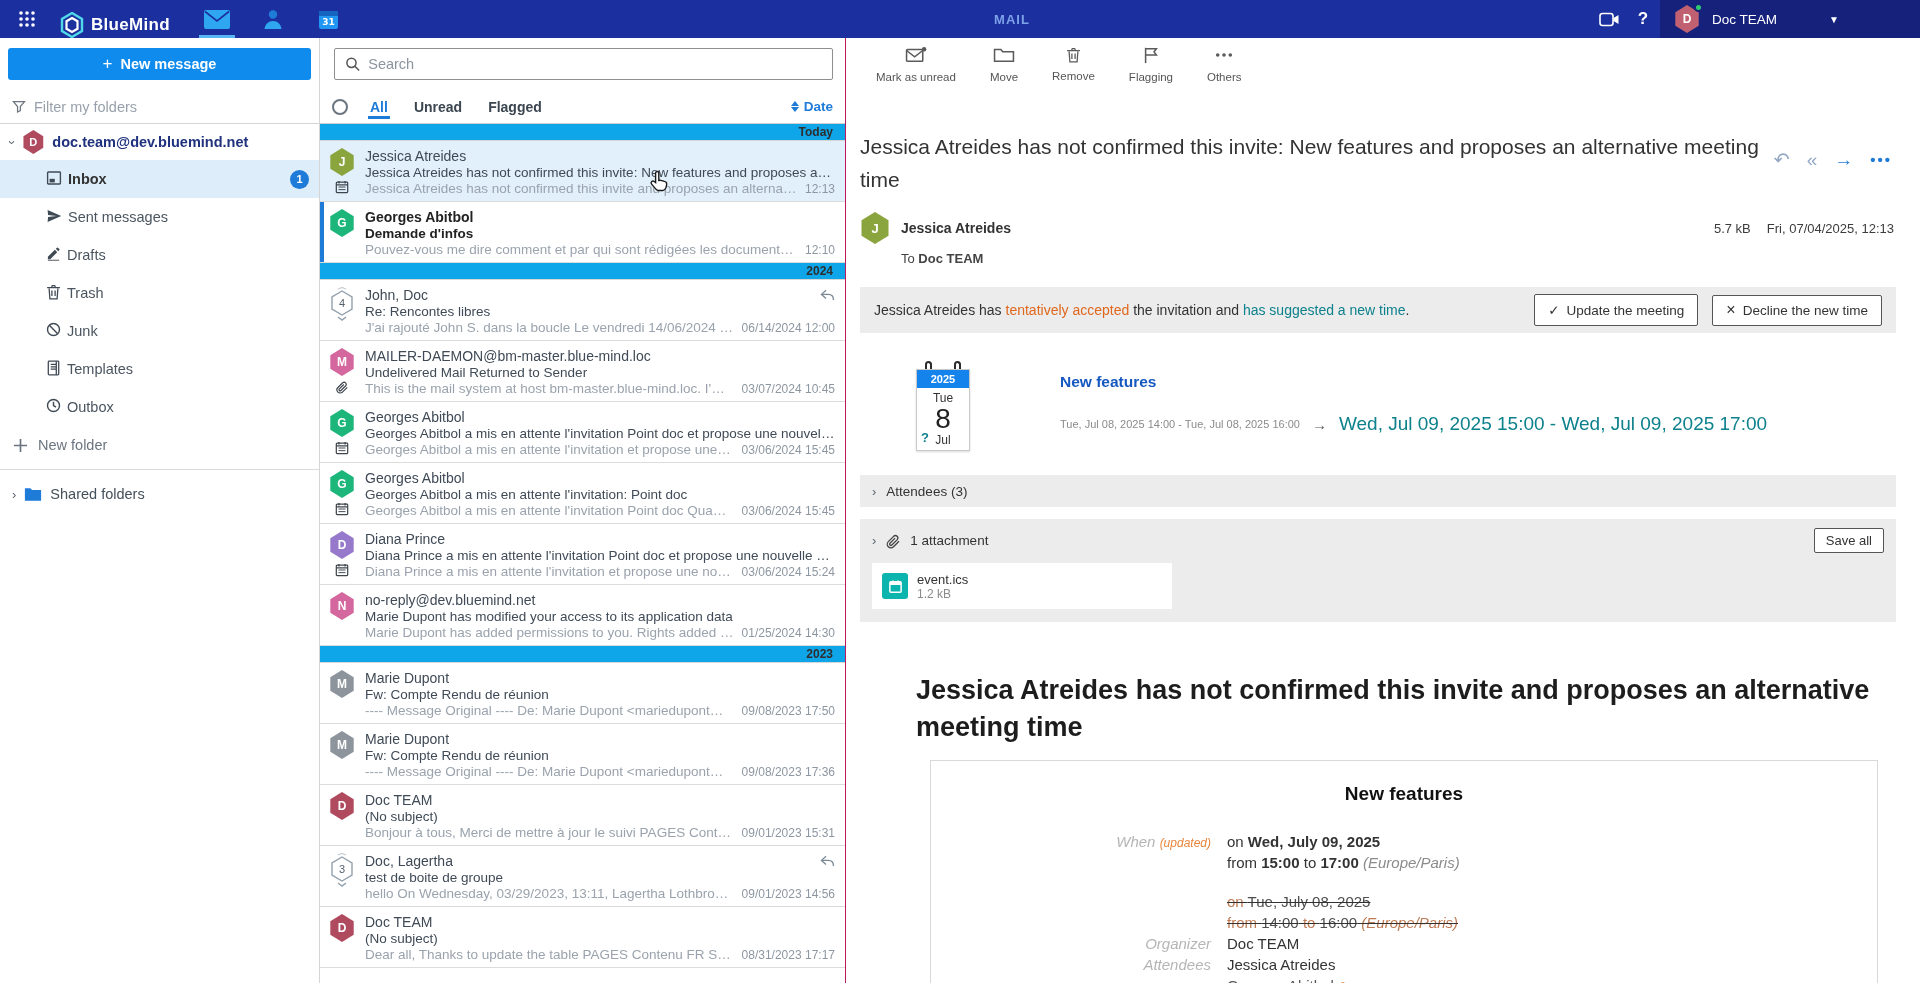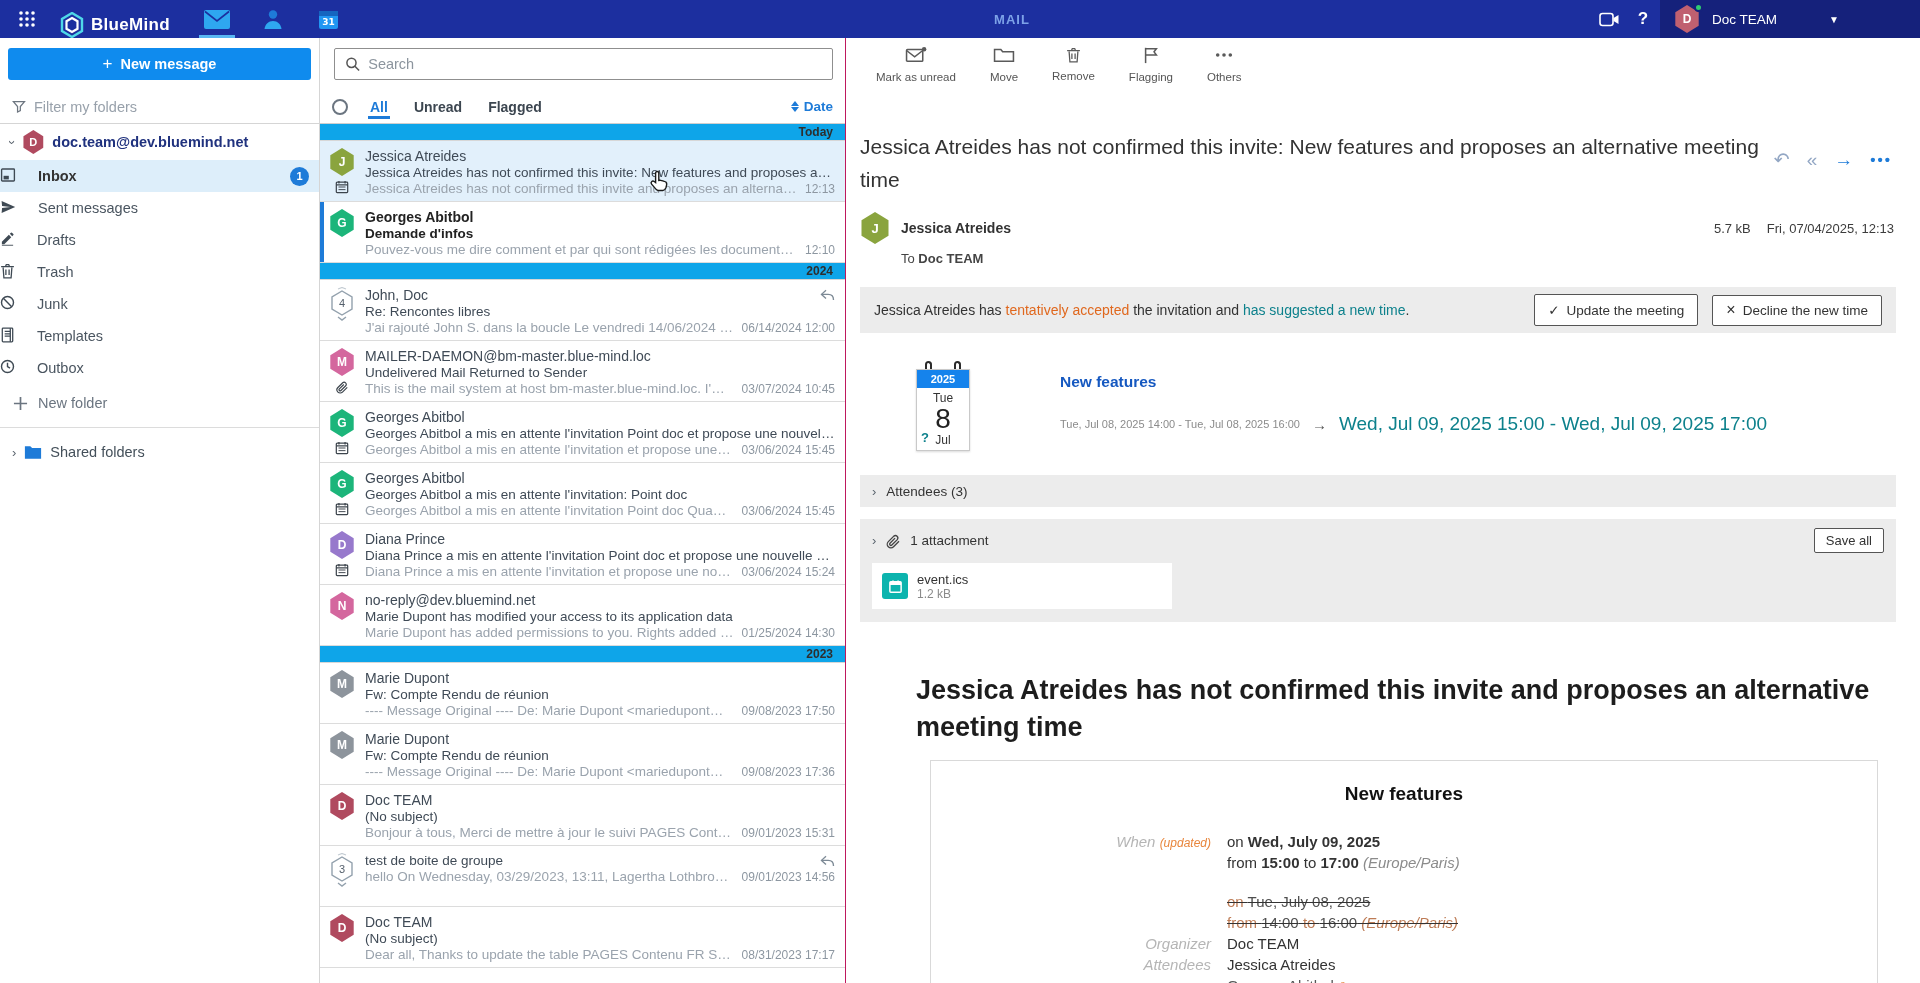--- a/index.html
+++ b/index.html
@@ -44,21 +44,21 @@
     font-size:14.5px; font-weight:700; cursor:pointer; display:flex; align-items:center; justify-content:center; gap:8px;
     font-family:inherit;}
   .new-msg-btn .plus { font-size:17px; font-weight:400; }
   .filter-row { height:34px; border-bottom:1px solid #d5d5d5; display:flex; align-items:center; gap:8px; padding:0 12px; color:#6d7680;}
   .filter-row input { border:none; outline:none; font-size:14.5px; color:#444; width:100%; font-family:inherit;}
   .filter-row input::placeholder { color:#98a1ab; }
   .account-row { height:36px; display:flex; align-items:center; gap:8px; padding:0 10px; cursor:pointer; }
   .account-label { font-size:14.5px; font-weight:700; color:#20327e; }
   .chev { color:#5a646e; font-size:13px; display:inline-block; }
   .chev.down { transform:rotate(90deg); }
-  .folder-row { height:32px; display:flex; align-items:center; gap:22px; padding-right:10px;
+  .folder-row { height:38px; display:flex; align-items:center; gap:6px; padding-left:46px; padding-right:10px;
     color:#4a5560; font-size:14.5px; cursor:pointer; position:relative; }
   .folder-row svg { color:#3f4a54; }
   .folder-row.selected { background:#ddeefa; font-weight:700; color:#333; }
   .badge { margin-left:auto; background:#1e7bd8; color:#fff; min-width:19px; height:19px; border-radius:50%;
     font-size:11px; font-weight:700; display:flex; align-items:center; justify-content:center; }
   .new-folder-row { height:32px; margin-top:3px; display:flex; align-items:center; gap:10px; padding-left:13px;
     color:#6b7580; font-size:14.5px; cursor:pointer; }
   .sidebar-divider { border-top:1px solid #dcdcdc; margin-top:8px; }
   .shared-row { height:36px; display:flex; align-items:center; gap:8px; padding-left:12px; color:#44505a;
     font-size:14.5px; cursor:pointer; margin-top:6px; }
@@ -545,20 +545,21 @@
     <div class="msg-left">
       <span class="conv-badge"><svg width="26" height="34" viewBox="0 0 26 34">
                   <polygon points="13,4 23,10 23,22 13,28 3,22 3,10" fill="#fff" stroke="#93a1ad" stroke-width="1.4"></polygon>
                   <text x="13" y="20" text-anchor="middle" font-size="11" fill="#55606c" font-family="Liberation Sans,sans-serif">3</text>
                   <path d="M9 30l4 3 4-3" fill="none" stroke="#93a1ad" stroke-width="1.4"></path>
                   <path d="M9 2l4-1.5L17 2" fill="none" stroke="#c3cbd2" stroke-width="1.2"></path>
                 </svg></span>
 
     </div>
     <div class="msg-main">
+      <div class="msg-sender">Doc, Lagertha</div>
       <div class="msg-subject">test de boite de groupe</div>
       <div class="msg-pline">
         <span class="msg-preview">hello On Wednesday, 03/29/2023, 13:11, Lagertha Lothbrok &lt;lage...</span>
         <span class="msg-date">09/01/2023 14:56</span>
       </div>
     </div>
   <span class="reply-mark"><svg width="15" height="13" viewBox="0 0 20 16" fill="none" stroke="currentColor" stroke-width="1.8">
                 <path d="M8 1L2 6.5 8 12"></path>
                 <path d="M2 6.5h9c4 0 7 2.5 7 7.5"></path>
               </svg></span>

